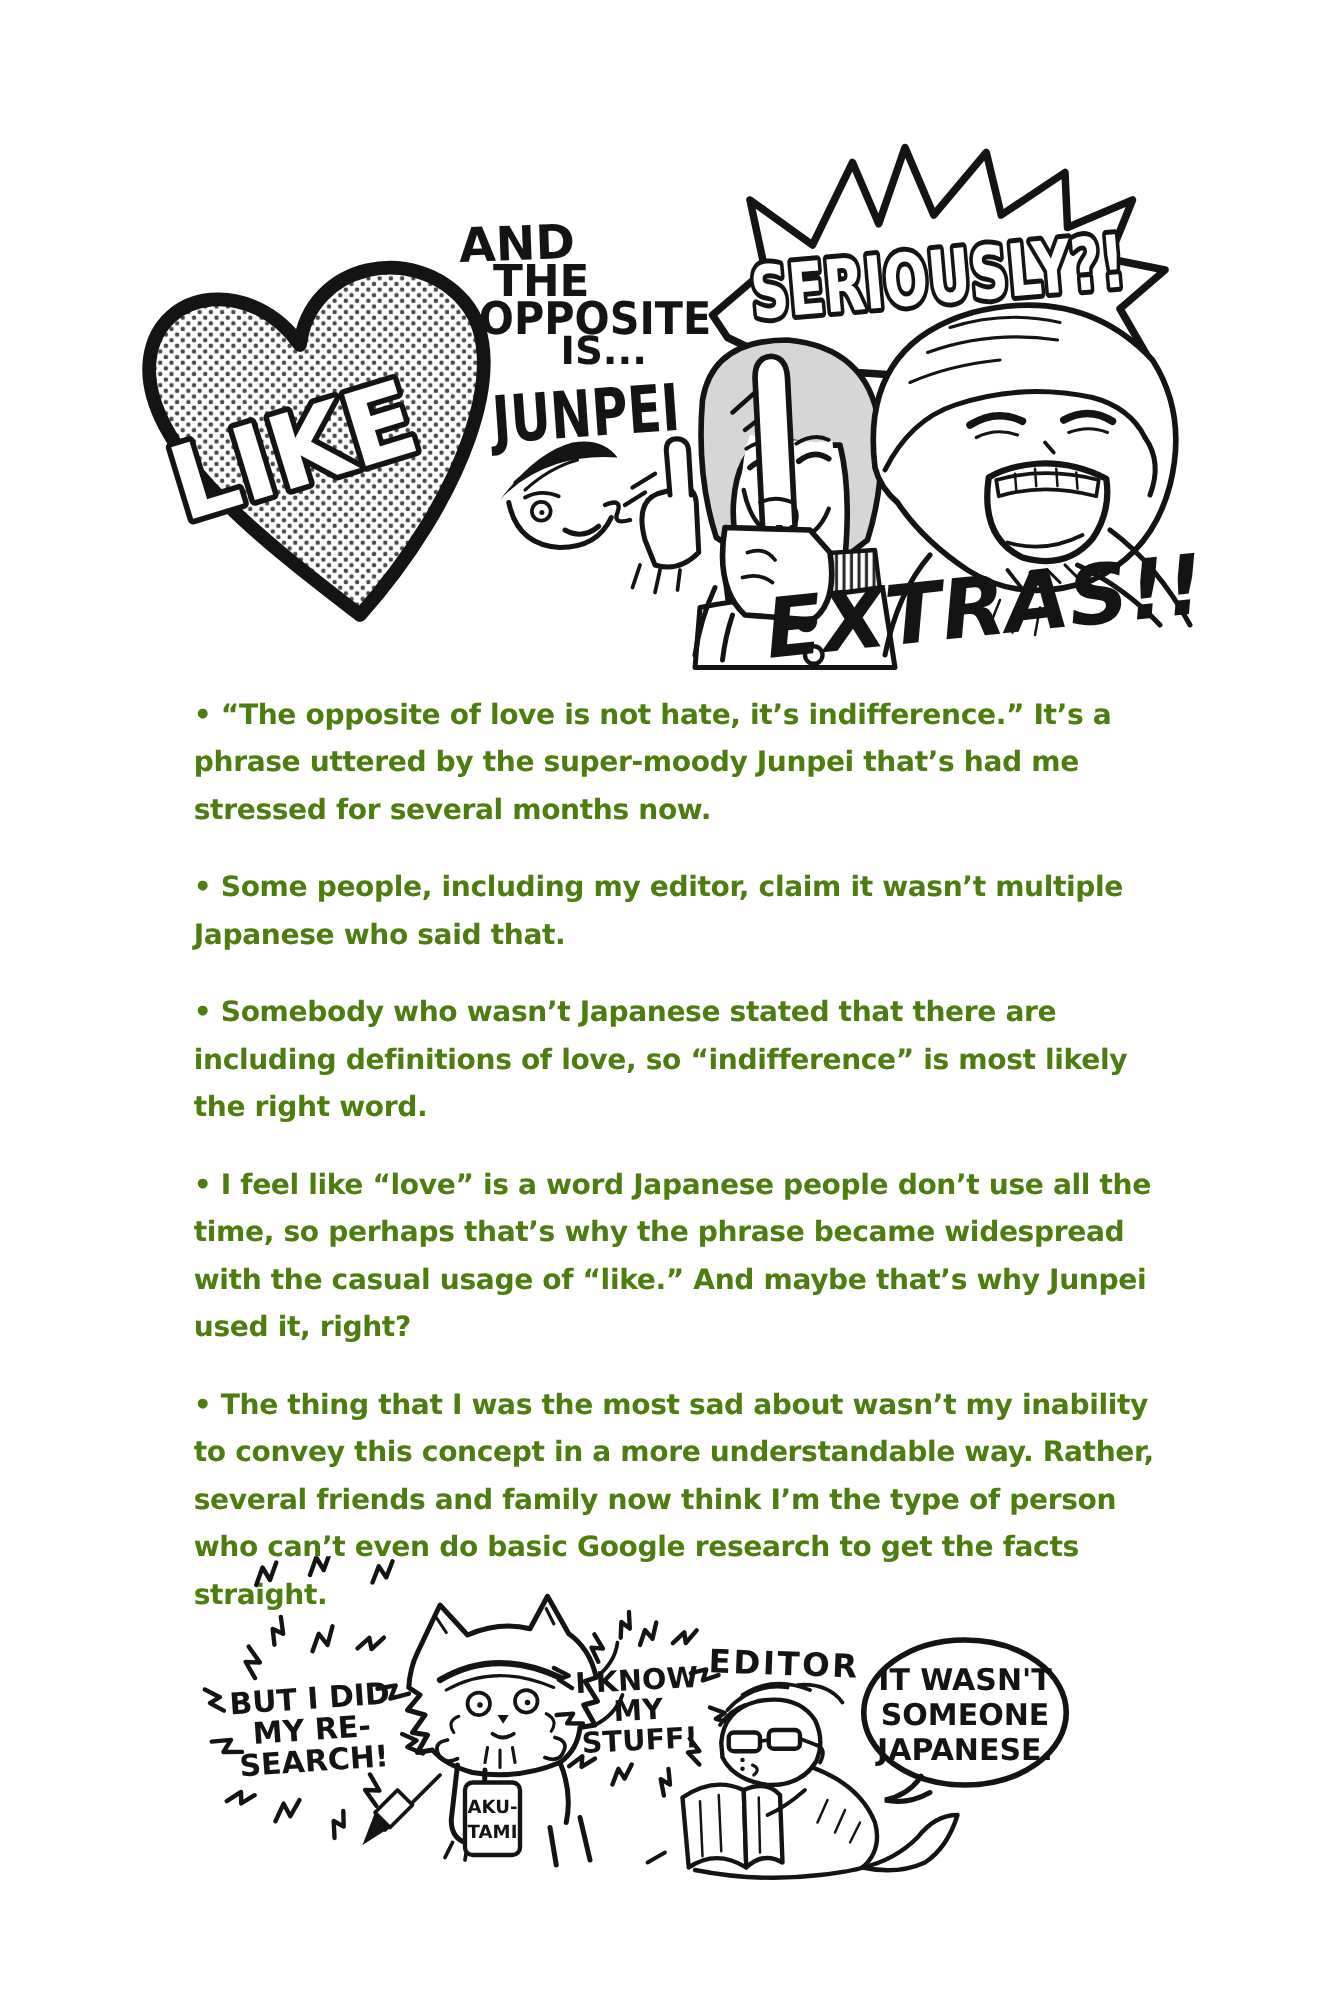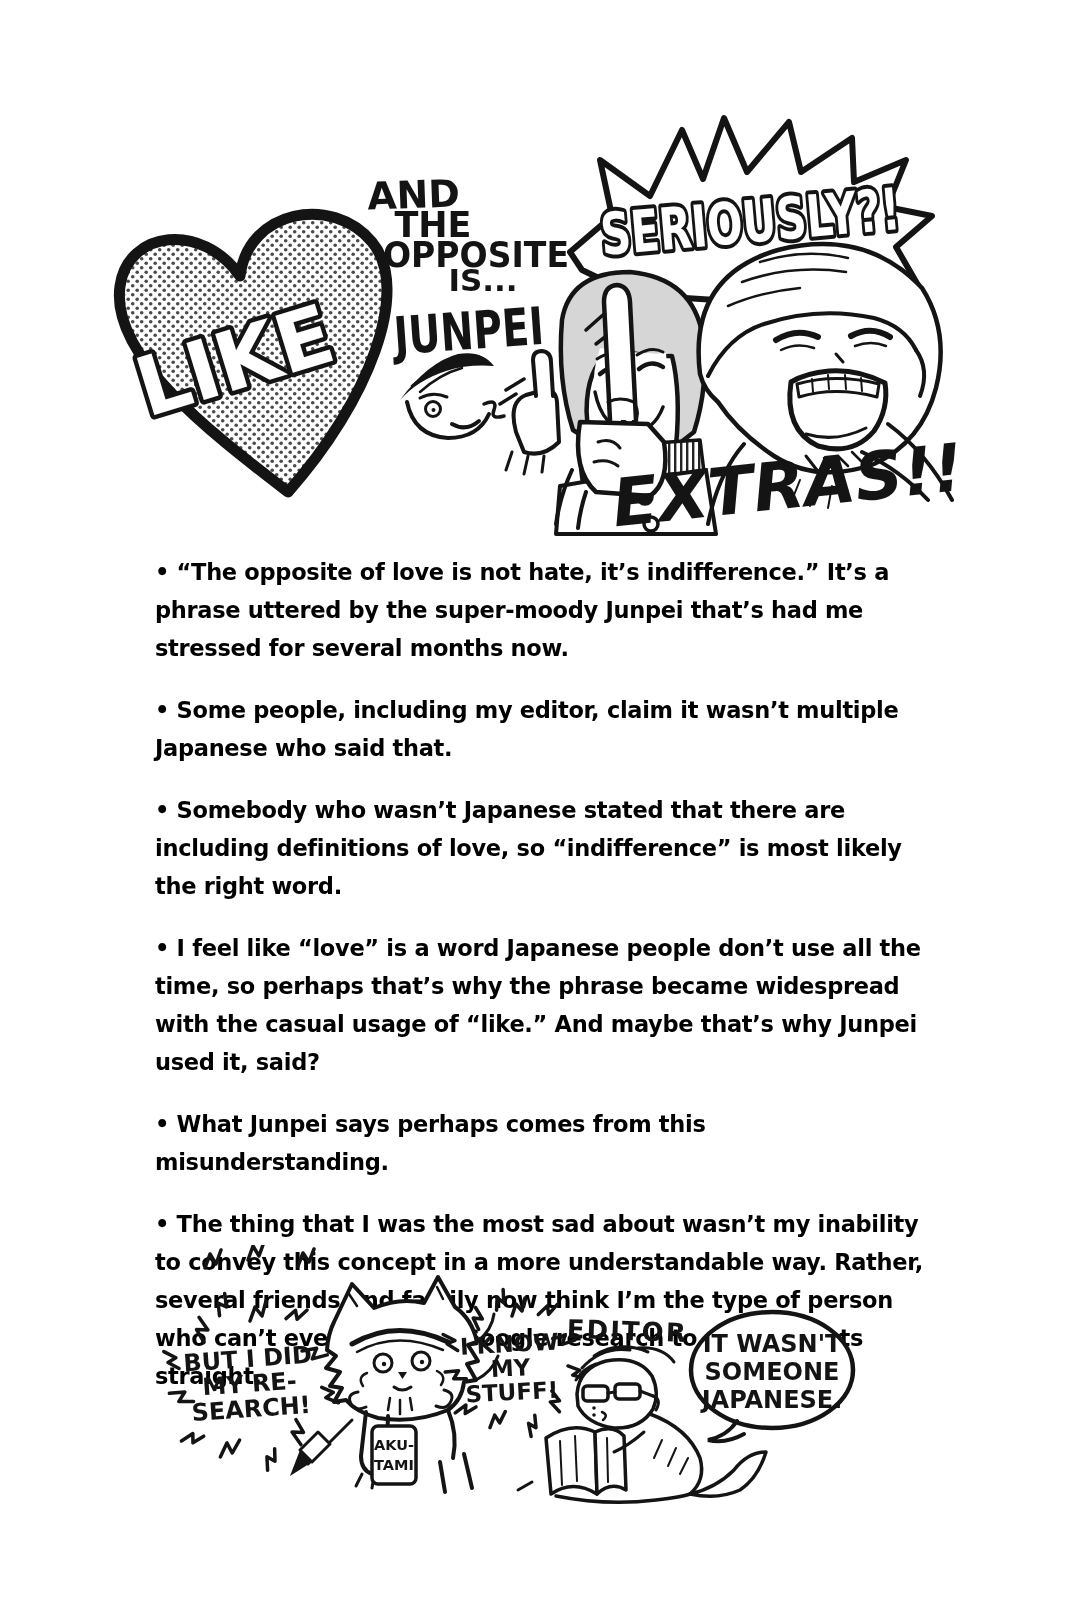--- a/index.html
+++ b/index.html
@@ -10,21 +10,21 @@
   .bottom-art{top:1245px;width:1067px;height:270px;}
   
   .cap{font-family:"DejaVu Sans",sans-serif;font-weight:bold;fill:#141414;}
   .like-txt{font-family:"DejaVu Sans",sans-serif;font-weight:bold;font-size:82px;
             fill:#ffffff;stroke:#141414;stroke-width:9px;paint-order:stroke;stroke-linejoin:round;}
   .burst-txt{font-family:"DejaVu Sans",sans-serif;font-weight:bold;font-size:58px;
              fill:#ffffff;stroke:#141414;stroke-width:8px;paint-order:stroke;stroke-linejoin:round;}
   .extras-txt{font-family:"DejaVu Sans",sans-serif;font-weight:bold;font-style:italic;
               font-size:66px;fill:#141414;}
   .hand{font-family:"DejaVu Sans",sans-serif;font-weight:bold;fill:#141414;}
-  .bullets{position:absolute;left:155px;top:553px;width:768px;color:#000000;
+  .bullets{position:absolute;left:155px;top:553px;width:768px;color:#4d7c0f;
            font-family:"DejaVu Sans",sans-serif;font-weight:bold;font-size:22.5px;
            line-height:38px;letter-spacing:-0.3px;}
   .bullets p{margin:0 0 24px 0;}
 </style>
 </head>
 <body>
 
 <div class="page">
 
   <svg class="top-art" viewBox="0 95 1067 445">
@@ -115,22 +115,21 @@
       <path d="M800,480 L792,500 M816,484 L810,506 M832,486 L828,508" stroke-width="2"></path>
     </g>
 
     <text class="extras-txt" transform="translate(790,508) rotate(-6)" text-anchor="middle" textLength="352" lengthAdjust="spacingAndGlyphs">EXTRAS!!</text>
   </svg>
 
   <div class="bullets">
     <p>• “The opposite of love is not hate, it’s indifference.” It’s a phrase uttered by the super-moody Junpei that’s had me stressed for several months now.</p>
     <p>• Some people, including my editor, claim it wasn’t multiple Japanese who said that.</p>
     <p>• Somebody who wasn’t Japanese stated that there are including definitions of love, so “indifference” is most likely the right word.</p>
-    <p>• I feel like “love” is a word Japanese people don’t use all the time, so perhaps that’s why the phrase became widespread with the casual usage of “like.” And maybe that’s why Junpei used it, said?</p>
-    <p>• What Junpei says perhaps comes from this misunderstanding.</p>
+    <p>• I feel like “love” is a word Japanese people don’t use all the time, so perhaps that’s why the phrase became widespread with the casual usage of “like.” And maybe that’s why Junpei used it, right?</p>
     <p>• The thing that I was the most sad about wasn’t my inability to convey this concept in a more understandable way. Rather, several friends and family now think I’m the type of person who can’t even do basic Google research to get the facts straight.</p>
   </div>
 
   <svg class="bottom-art" viewBox="0 1245 1067 270">
 
     <g stroke="#141414" fill="none" stroke-linecap="round" stroke-linejoin="round" stroke-width="3.5">
       <g transform="translate(250,1381)">
         <path d="M0,-60 L5,-74 L12,-65 L16,-80" transform="rotate(0)"></path>
         <path d="M0,-72 L4,-84 L10,-77 L14,-90" transform="rotate(30)"></path>
         <path d="M0,-60 L5,-74 L12,-65 L16,-80" transform="rotate(60)"></path>

